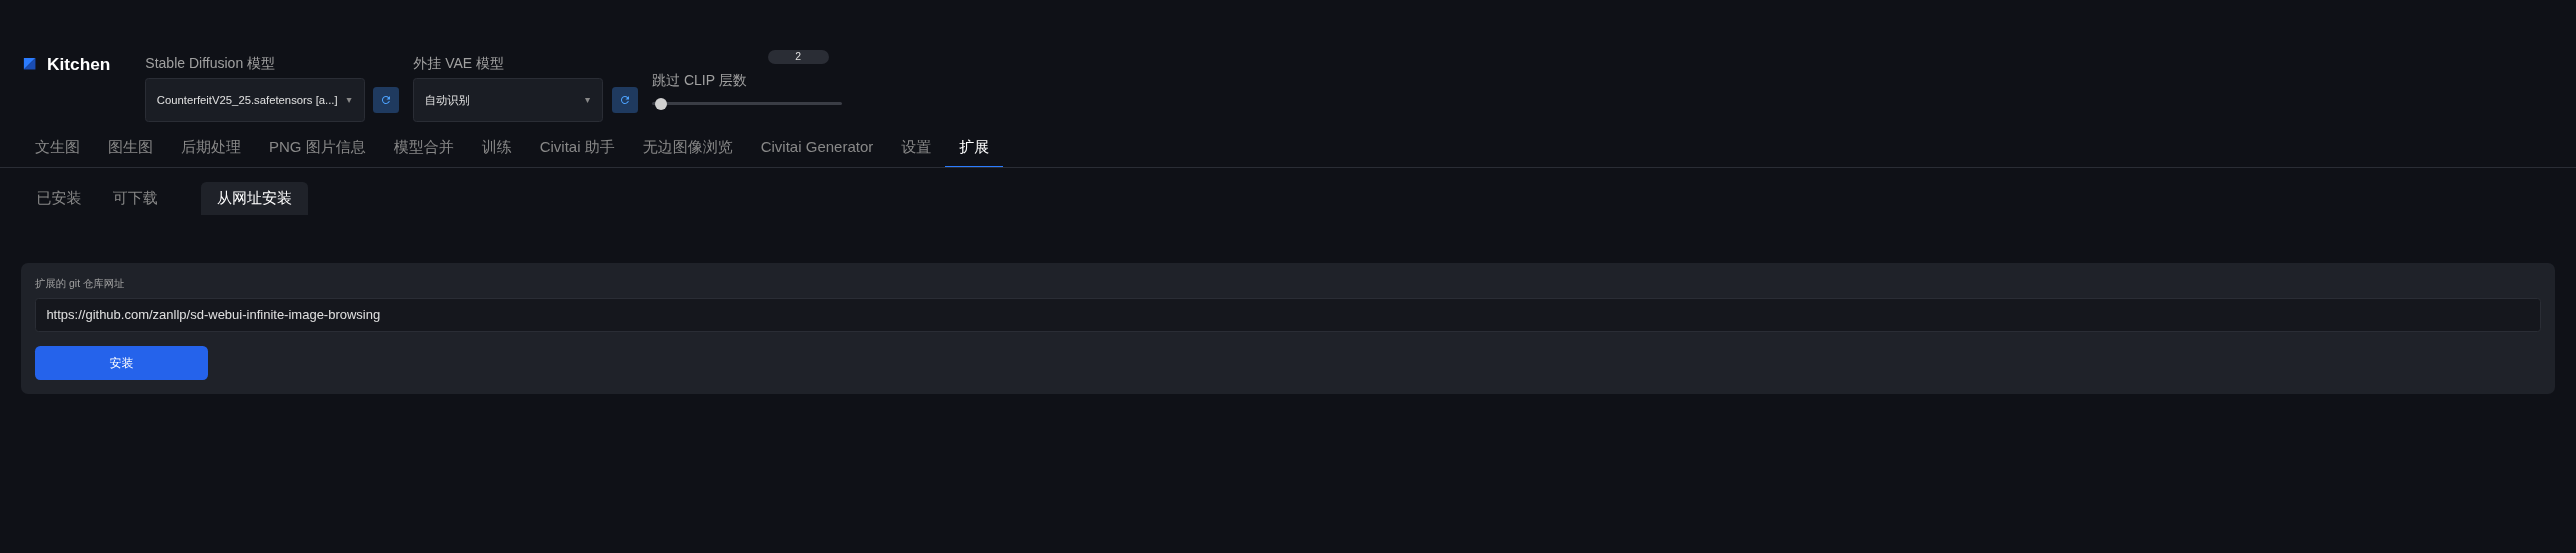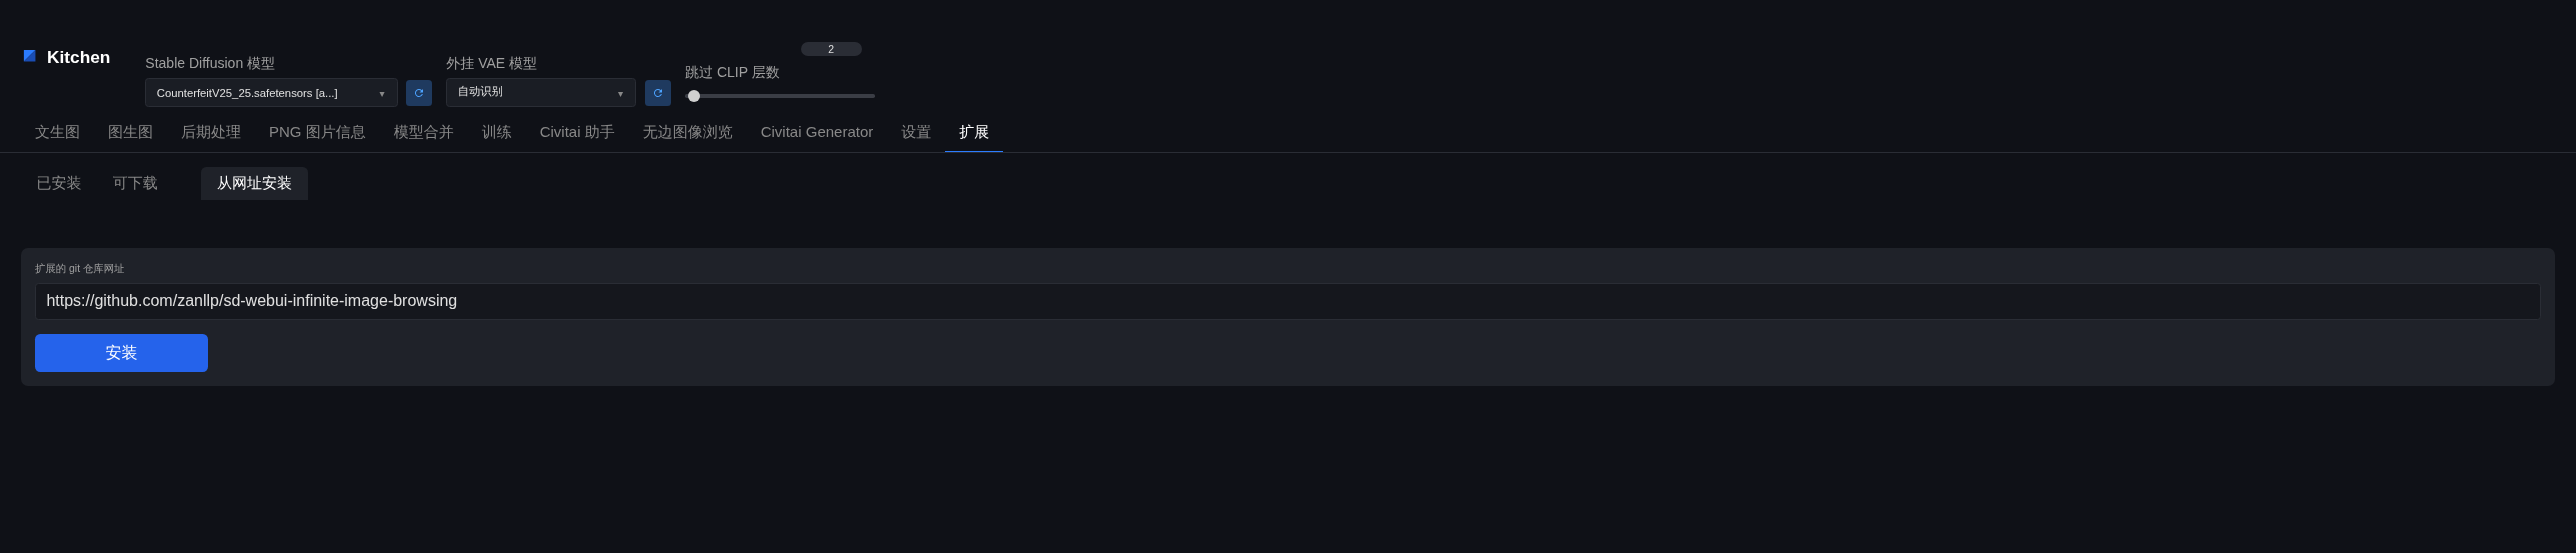--- a/index.html
+++ b/index.html
@@ -50,27 +50,26 @@
       display: flex;
       align-items: center;
       gap: 8.7px;
     }
     .dropdown {
       background: #1a1d24;
       border: 0.9px solid #2a2d35;
       border-radius: 3.5px;
       padding: 7px 10.4px;
       display: flex;
-      align-items: flex-end;
+      align-items: center;
       justify-content: space-between;
       cursor: pointer;
       min-width: 190px;
-      height: 29px;
-      color: #e0e0e0;
-      gap: 33px;
+      height: 44px;
+      color: #e0e0e0;
     }
     .dropdown-text {
       white-space: nowrap;
       overflow: hidden;
       text-overflow: ellipsis;
     }
     .chevron-icon {
       color: #888;
       font-size: 8.7px;
       margin-left: 7px;
@@ -176,34 +175,34 @@
       color: #a0a0a0;
       margin-bottom: 7px;
     }
     .text-input {
       width: 100%;
       background: #15171d;
       border: 0.9px solid #2a2d35;
       border-radius: 3.5px;
       padding: 8.7px 10.4px;
       color: #e0e0e0;
-      font-size: 16px;
+      font-size: 13px;
       outline: none;
     }
     .text-input::placeholder {
       color: #555;
     }
     .install-btn {
       background: #2563eb;
       border: none;
       border-radius: 5.2px;
       padding: 8.7px 0;
       width: 173px;
       color: #fff;
-      font-size: 16px;
+      font-size: 12px;
       font-weight: 500;
       cursor: pointer;
     }
   </style>
 </head>
 <body>
 
 <div class="header">
   <div class="logo-group">
     <span class="logo-icon">

